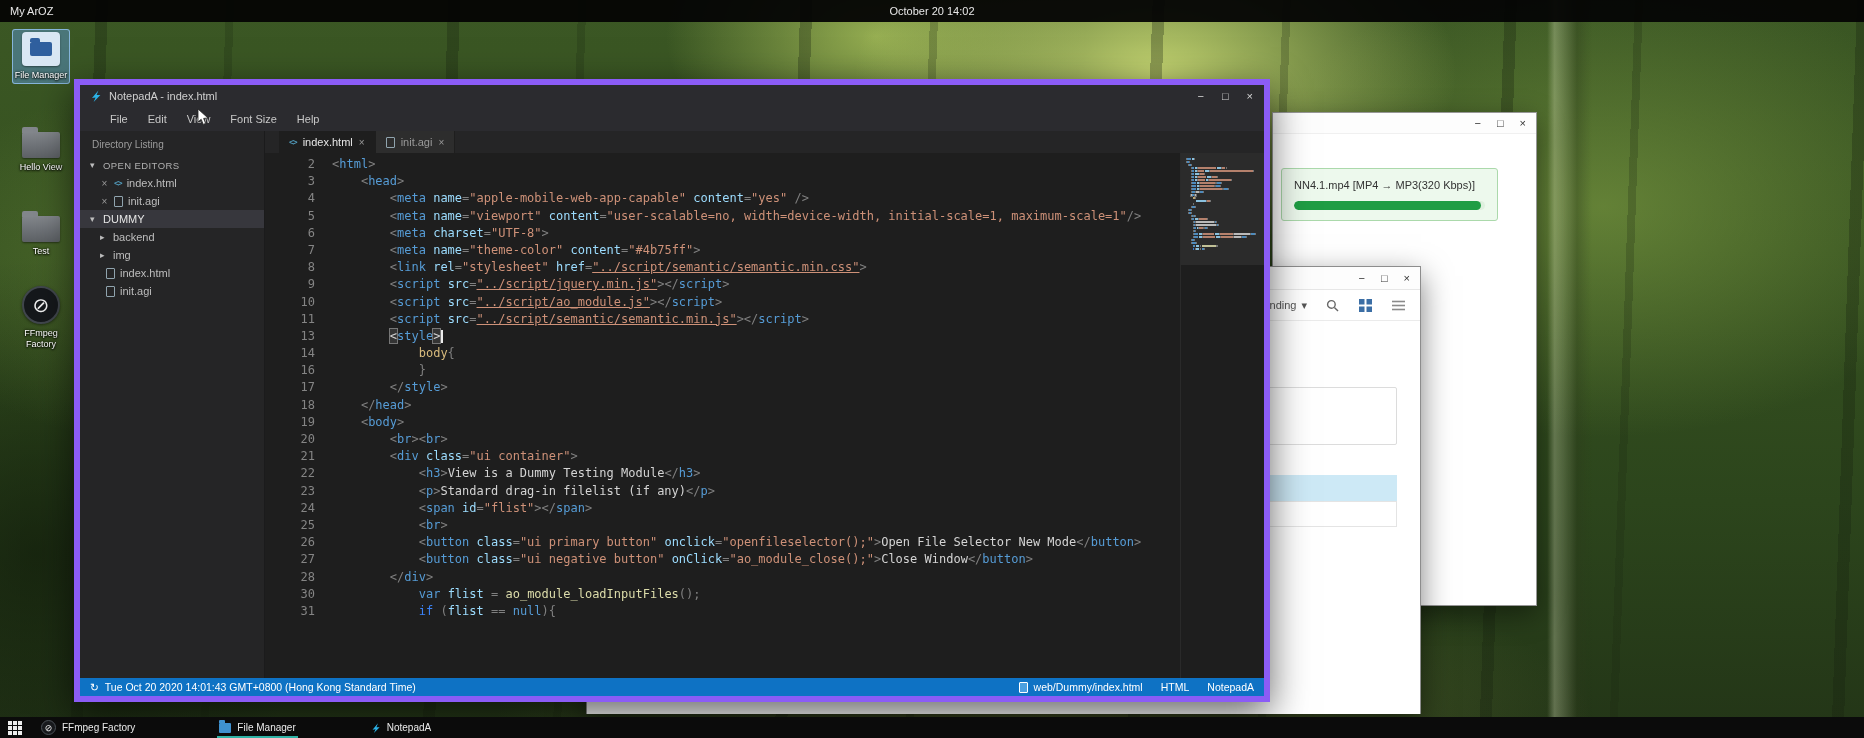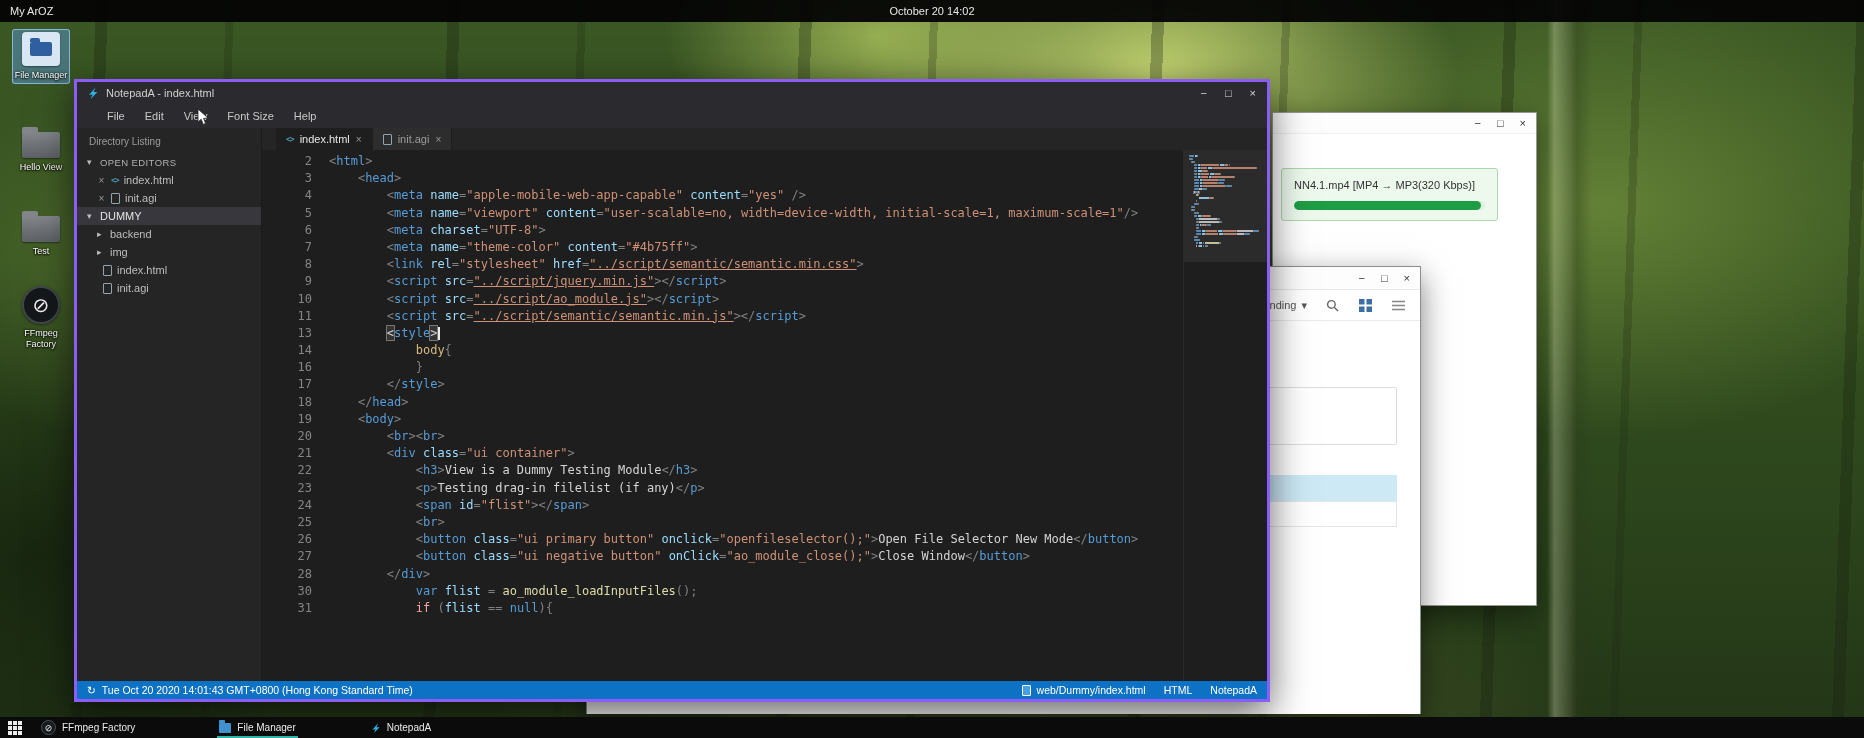--- a/index.html
+++ b/index.html
@@ -48,21 +48,21 @@
   .win-fm{left:586px;top:266px;width:835px;height:448px;background:#fff;border:1px solid #8d8d8d;z-index:3;box-shadow:0 10px 28px rgba(0,0,0,.5);}
   .fm-titlebar{height:22px;background:#fdfdfd;border-bottom:1px solid #e7e7e7;display:flex;justify-content:flex-end;align-items:center;padding:0 10px;color:#333;}
   .fm-toolbar{height:30px;display:flex;justify-content:flex-end;align-items:center;gap:18px;padding:0 14px;border-bottom:1px solid #ebebeb;color:#555;font-size:11px;}
   .fm-sort{display:flex;align-items:center;gap:5px;cursor:default;}
   .fm-ic{width:15px;height:15px;display:inline-flex;align-items:center;justify-content:center;}
   .fm-content{position:relative;height:calc(100% - 53px);background:#fff;overflow:hidden;}
   .fm-card{position:absolute;left:34px;right:23px;top:66px;height:56px;border:1px solid #dcdcdc;border-radius:2px;background:#fff;}
   .fm-row-blue{position:absolute;left:34px;right:23px;top:154px;height:26px;background:#cde9f6;}
   .fm-row{position:absolute;left:34px;right:23px;top:180px;height:26px;background:#fff;border:1px solid #e4e4e4;box-sizing:border-box;}
   
-  .win-notepad{left:74px;top:79px;width:1196px;height:623px;background:#1e1e1e;border:3px solid #8b5cf6;z-index:5;box-shadow:0 12px 36px rgba(0,0,0,.6);display:flex;flex-direction:column;}
+  .win-notepad{left:74px;top:79px;width:1196px;height:623px;background:#1e1e1e;border:6px solid #8b5cf6;z-index:5;box-shadow:0 12px 36px rgba(0,0,0,.6);display:flex;flex-direction:column;}
   .np-titlebar{height:22px;background:#2b2b2f;display:flex;align-items:center;gap:7px;padding:0 9px;color:#cfcfcf;font-size:11px;}
   .np-title{flex:1;}
   .np-titlebar .winctl{color:#d8d8d8;gap:18px;padding-right:2px;}
   .np-menubar{height:24px;background:#2b2b2f;display:flex;align-items:center;padding-left:20px;color:#c8c8c8;font-size:11px;}
   .np-menubar .mi{padding:0 10px;line-height:24px;cursor:default;}
   .np-body{flex:1;display:flex;min-height:0;}
   .np-sidebar{width:184px;background:#252526;border-right:1px solid #1b1b1c;font-size:11px;color:#bdbdbd;overflow:hidden;}
   .sb-header{padding:8px 12px 6px 12px;font-size:10px;color:#9d9d9d;}
   .sb-row{height:18px;display:flex;align-items:center;gap:5px;padding-left:10px;white-space:nowrap;cursor:default;}
   .sb-row.ind1{padding-left:20px;}
@@ -79,21 +79,21 @@
   .tab.active{background:#1e1e1e;color:#e6e6e6;}
   .tab.inactive{background:#2d2d2d;color:#9a9a9a;}
   .tab .tx{font-size:10px;color:#9a9a9a;}
   .np-editor{flex:1;position:relative;background:#1e1e1e;overflow:hidden;}
   .code{position:absolute;left:0;top:0;right:84px;bottom:0;padding-top:3px;font-family:"DejaVu Sans Mono",monospace;font-size:12px;}
   .cl{height:17.2px;line-height:17.2px;white-space:pre;overflow:hidden;}
   .ln{display:inline-block;width:50px;text-align:right;padding-right:17px;color:#858585;}
   .lc{white-space:pre;}
   .tk-pl{color:#d4d4d4}.tk-p{color:#808080}.tk-tag{color:#569cd6}.tk-attr{color:#9cdcfe}
   .tk-str{color:#ce9178}.tk-strU{color:#ce9178;text-decoration:underline}.tk-txt{color:#d4d4d4}
-  .tk-kw{color:#569cd6}.tk-ctl{color:#fca5a5}.tk-fn{color:#dcdcaa}.tk-sel{color:#d7ba7d}.tk-cssv{color:#ce9178}
+  .tk-kw{color:#569cd6}.tk-ctl{color:#3b82f6}.tk-fn{color:#dcdcaa}.tk-sel{color:#d7ba7d}.tk-cssv{color:#ce9178}
   .tk-brk{color:#d4d4d4;outline:1px solid #767676;background:rgba(110,110,110,.28)}
   .tk-cur{display:inline-block;width:1.5px;height:13px;background:#ececec;vertical-align:middle;margin-left:1px;}
   .minimap{position:absolute;right:0;top:0;bottom:0;width:84px;background:#1e1e1e;border-left:1px solid #2a2a2a;padding:5px 3px 0 5px;box-sizing:border-box;}
   .mm-view{position:absolute;left:0;right:0;top:0;height:112px;background:rgba(255,255,255,.06);}
   .mm-line{height:3px;white-space:nowrap;overflow:hidden;}
   .mm-seg{display:inline-block;height:2px;background-color:currentColor;opacity:.85;vertical-align:top;}
   .mm-sp{background:transparent !important;}
   .np-status{height:18px;background:#0e72c4;display:flex;align-items:center;color:#fff;font-size:10.5px;padding:0 10px;gap:18px;}
   .np-status .grow{flex:1;display:flex;align-items:center;gap:6px;}
   .st-doc{width:7px;height:9px;border:1px solid #fff;border-radius:1px;display:inline-block;background:#4ba0e0;}
@@ -288,21 +288,21 @@
               <div class="cl"><span class="ln">11</span><span class="lc"><span class="tk-pl">        </span><span class="tk-p">&lt;</span><span class="tk-tag">script</span><span class="tk-pl"> </span><span class="tk-attr">src</span><span class="tk-p">=</span><span class="tk-strU">"../script/semantic/semantic.min.js"</span><span class="tk-p">&gt;&lt;/</span><span class="tk-tag">script</span><span class="tk-p">&gt;</span></span></div>
               <div class="cl"><span class="ln">13</span><span class="lc"><span class="tk-pl">        </span><span class="tk-brk">&lt;</span><span class="tk-tag">style</span><span class="tk-brk">&gt;</span><span class="tk-cur"></span></span></div>
               <div class="cl"><span class="ln">14</span><span class="lc"><span class="tk-pl">            </span><span class="tk-sel">body</span><span class="tk-p">{</span></span></div>
               <div class="cl"><span class="ln">16</span><span class="lc"><span class="tk-pl">            </span><span class="tk-p">}</span></span></div>
               <div class="cl"><span class="ln">17</span><span class="lc"><span class="tk-pl">        </span><span class="tk-p">&lt;/</span><span class="tk-tag">style</span><span class="tk-p">&gt;</span></span></div>
               <div class="cl"><span class="ln">18</span><span class="lc"><span class="tk-pl">    </span><span class="tk-p">&lt;/</span><span class="tk-tag">head</span><span class="tk-p">&gt;</span></span></div>
               <div class="cl"><span class="ln">19</span><span class="lc"><span class="tk-pl">    </span><span class="tk-p">&lt;</span><span class="tk-tag">body</span><span class="tk-p">&gt;</span></span></div>
               <div class="cl"><span class="ln">20</span><span class="lc"><span class="tk-pl">        </span><span class="tk-p">&lt;</span><span class="tk-tag">br</span><span class="tk-p">&gt;&lt;</span><span class="tk-tag">br</span><span class="tk-p">&gt;</span></span></div>
               <div class="cl"><span class="ln">21</span><span class="lc"><span class="tk-pl">        </span><span class="tk-p">&lt;</span><span class="tk-tag">div</span><span class="tk-pl"> </span><span class="tk-attr">class</span><span class="tk-p">=</span><span class="tk-str">"ui container"</span><span class="tk-p">&gt;</span></span></div>
               <div class="cl"><span class="ln">22</span><span class="lc"><span class="tk-pl">            </span><span class="tk-p">&lt;</span><span class="tk-tag">h3</span><span class="tk-p">&gt;</span><span class="tk-txt">View is a Dummy Testing Module</span><span class="tk-p">&lt;/</span><span class="tk-tag">h3</span><span class="tk-p">&gt;</span></span></div>
-              <div class="cl"><span class="ln">23</span><span class="lc"><span class="tk-pl">            </span><span class="tk-p">&lt;</span><span class="tk-tag">p</span><span class="tk-p">&gt;</span><span class="tk-txt">Testing drag-in filelist (if any)</span><span class="tk-p">&lt;/</span><span class="tk-tag">p</span><span class="tk-p">&gt;</span></span></div>
+              <div class="cl"><span class="ln">23</span><span class="lc"><span class="tk-pl">            </span><span class="tk-p">&lt;</span><span class="tk-tag">p</span><span class="tk-p">&gt;</span><span class="tk-txt">Standard drag-in filelist (if any)</span><span class="tk-p">&lt;/</span><span class="tk-tag">p</span><span class="tk-p">&gt;</span></span></div>
               <div class="cl"><span class="ln">24</span><span class="lc"><span class="tk-pl">            </span><span class="tk-p">&lt;</span><span class="tk-tag">span</span><span class="tk-pl"> </span><span class="tk-attr">id</span><span class="tk-p">=</span><span class="tk-str">"flist"</span><span class="tk-p">&gt;&lt;/</span><span class="tk-tag">span</span><span class="tk-p">&gt;</span></span></div>
               <div class="cl"><span class="ln">25</span><span class="lc"><span class="tk-pl">            </span><span class="tk-p">&lt;</span><span class="tk-tag">br</span><span class="tk-p">&gt;</span></span></div>
               <div class="cl"><span class="ln">26</span><span class="lc"><span class="tk-pl">            </span><span class="tk-p">&lt;</span><span class="tk-tag">button</span><span class="tk-pl"> </span><span class="tk-attr">class</span><span class="tk-p">=</span><span class="tk-str">"ui primary button"</span><span class="tk-pl"> </span><span class="tk-attr">onclick</span><span class="tk-p">=</span><span class="tk-str">"openfileselector();"</span><span class="tk-p">&gt;</span><span class="tk-txt">Open File Selector New Mode</span><span class="tk-p">&lt;/</span><span class="tk-tag">button</span><span class="tk-p">&gt;</span></span></div>
               <div class="cl"><span class="ln">27</span><span class="lc"><span class="tk-pl">            </span><span class="tk-p">&lt;</span><span class="tk-tag">button</span><span class="tk-pl"> </span><span class="tk-attr">class</span><span class="tk-p">=</span><span class="tk-str">"ui negative button"</span><span class="tk-pl"> </span><span class="tk-attr">onClick</span><span class="tk-p">=</span><span class="tk-str">"ao_module_close();"</span><span class="tk-p">&gt;</span><span class="tk-txt">Close Window</span><span class="tk-p">&lt;/</span><span class="tk-tag">button</span><span class="tk-p">&gt;</span></span></div>
               <div class="cl"><span class="ln">28</span><span class="lc"><span class="tk-pl">        </span><span class="tk-p">&lt;/</span><span class="tk-tag">div</span><span class="tk-p">&gt;</span></span></div>
               <div class="cl"><span class="ln">30</span><span class="lc"><span class="tk-pl">            </span><span class="tk-kw">var</span><span class="tk-pl"> </span><span class="tk-attr">flist</span><span class="tk-pl"> </span><span class="tk-p">=</span><span class="tk-pl"> </span><span class="tk-fn">ao_module_loadInputFiles</span><span class="tk-p">();</span></span></div>
               <div class="cl"><span class="ln">31</span><span class="lc"><span class="tk-pl">            </span><span class="tk-ctl">if</span><span class="tk-pl"> </span><span class="tk-p">(</span><span class="tk-attr">flist</span><span class="tk-pl"> </span><span class="tk-p">==</span><span class="tk-pl"> </span><span class="tk-kw">null</span><span class="tk-p">){</span></span></div>
             </div>
           <div class="minimap">
             <div class="mm-view"></div>

